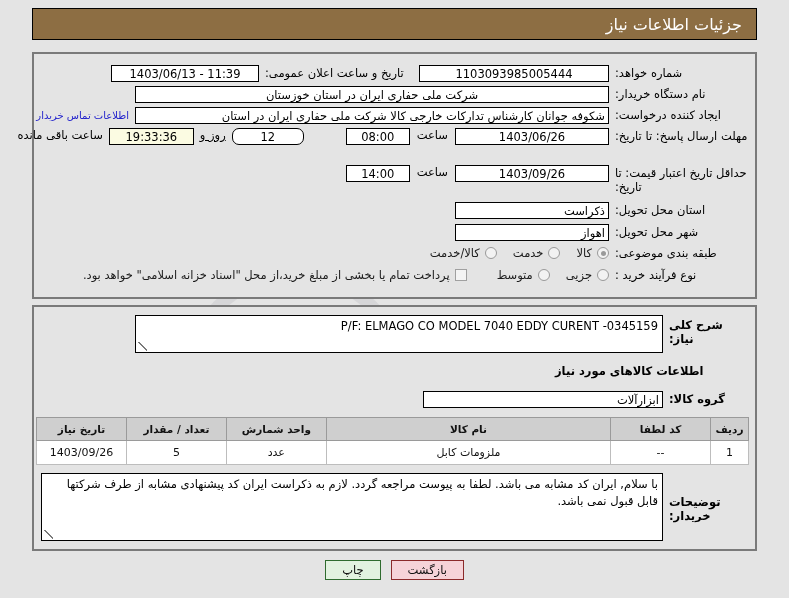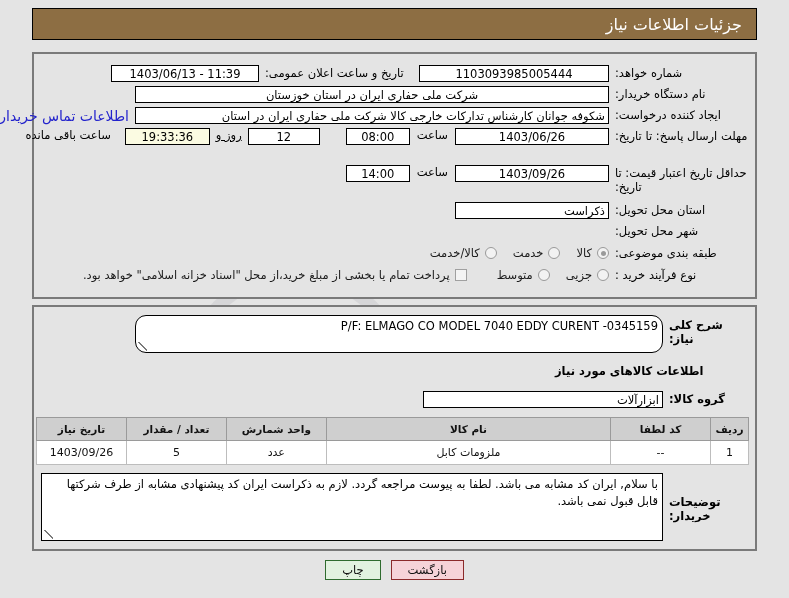--- a/index.html
+++ b/index.html
@@ -96,21 +96,21 @@
     padding: 0 3px;
     overflow: hidden;
     white-space: nowrap;
   }
   .fld.center { justify-content: center; }
   .fld.right  { justify-content: flex-start; }
   .fld.yellow { background: #fbfbe2; }
 
   .linkish {
     color: #2222cc;
-    font-size: 14px;
+    font-size: 10px;
     text-decoration: none;
     white-space: nowrap;
   }
   .plain-txt { font-size: 11.5px; color: #000; white-space: nowrap; }
 
   
   .radio {
     width: 12px; height: 12px;
     border-radius: 50%;
     border: 1px solid #999;
@@ -241,40 +241,41 @@
       <div class="lbl" style="width:140px;">ایجاد کننده درخواست:</div>
       <div class="fld right" style="width:474px; justify-content:flex-start;">شکوفه جوانان کارشناس تدارکات خارجی کالا شرکت ملی حفاری ایران در استان</div>
       <a class="linkish" href="#" style="margin-right:6px;">اطلاعات تماس خریدار</a>
     </div>
 
     <div class="row" style="top:74px; right:6px; align-items:flex-start;">
       <div class="lbl" style="width:140px; padding-top:1px;">مهلت ارسال پاسخ: تا تاریخ:</div>
       <div class="fld center" style="width:154px;">1403/06/26</div>
       <span class="plain-txt" style="margin:0 7px;">ساعت</span>
       <div class="fld center" style="width:64px;">08:00</div>
-      <div class="fld center" style="width:72px; margin-right:26px;">12</div>
+      <div class="fld center" style="width:72px; margin-right:42px;border-radius:7px;">12</div>
       <span class="plain-txt" style="margin:0 6px;text-decoration:underline;">روز و</span>
       <div class="fld center yellow" style="width:85px;">19:33:36</div>
-      <span class="plain-txt" style="margin-right:14px;">ساعت باقی مانده</span>
+      <span class="plain-txt" style="margin-right:6px;">ساعت باقی مانده</span>
     </div>
 
     <div class="row" style="top:111px; right:6px; align-items:flex-start;">
       <div class="lbl" style="width:140px; padding-top:1px;">حداقل تاریخ اعتبار قیمت: تا تاریخ:</div>
       <div class="fld center" style="width:154px;">1403/09/26</div>
       <span class="plain-txt" style="margin:0 7px;">ساعت</span>
       <div class="fld center" style="width:64px;">14:00</div>
     </div>
 
     <div class="row" style="top:148px; right:6px;">
       <div class="lbl" style="width:140px;">استان محل تحویل:</div>
       <div class="fld right" style="width:154px;">ذکراست</div>
     </div>
 
     <div class="row" style="top:170px; right:6px;">
       <div class="lbl" style="width:140px;">شهر محل تحویل:</div>
+      <div class="fld right" style="width:154px;">اهواز</div>
     </div>
 
     <div class="row" style="top:192px; right:6px;">
       <div class="lbl" style="width:140px;">طبقه بندی موضوعی:</div>
       <label class="opt">
         <span class="radio on"></span>
         <span>کالا</span>
       </label>
       <label class="opt">
         <span class="radio"></span>
@@ -300,21 +301,21 @@
         <span class="cbx"></span>
         <span>پرداخت تمام یا بخشی از مبلغ خرید،از محل "اسناد خزانه اسلامی" خواهد بود.</span>
       </label>
     </div>
   </div>
 
   <div class="panel" id="panel-main">
 
     <div class="row" style="top:8px; right:6px; align-items:flex-start;">
       <div class="lbl lbl-bold" style="width:86px; padding-top:3px;">شرح کلی نیاز:</div>
-      <div class="ta" style="width:528px; height:38px; text-align:right;border-radius:11px;">P/F: ELMAGO CO MODEL 7040 EDDY CURENT -0345159</div>
+      <div class="ta" style="width:528px; height:38px; text-align:right;">P/F: ELMAGO CO MODEL 7040 EDDY CURENT -0345159</div>
     </div>
 
     <div class="row" style="top:57px; right:6px;">
       <div class="lbl lbl-bold" style="width:200px;">اطلاعات کالاهای مورد نیاز</div>
     </div>
 
     <div class="row" style="top:84px; right:6px;">
       <div class="lbl lbl-bold" style="width:86px;">گروه کالا:</div>
       <div class="fld right" style="width:240px;">ابزارآلات</div>
     </div>

